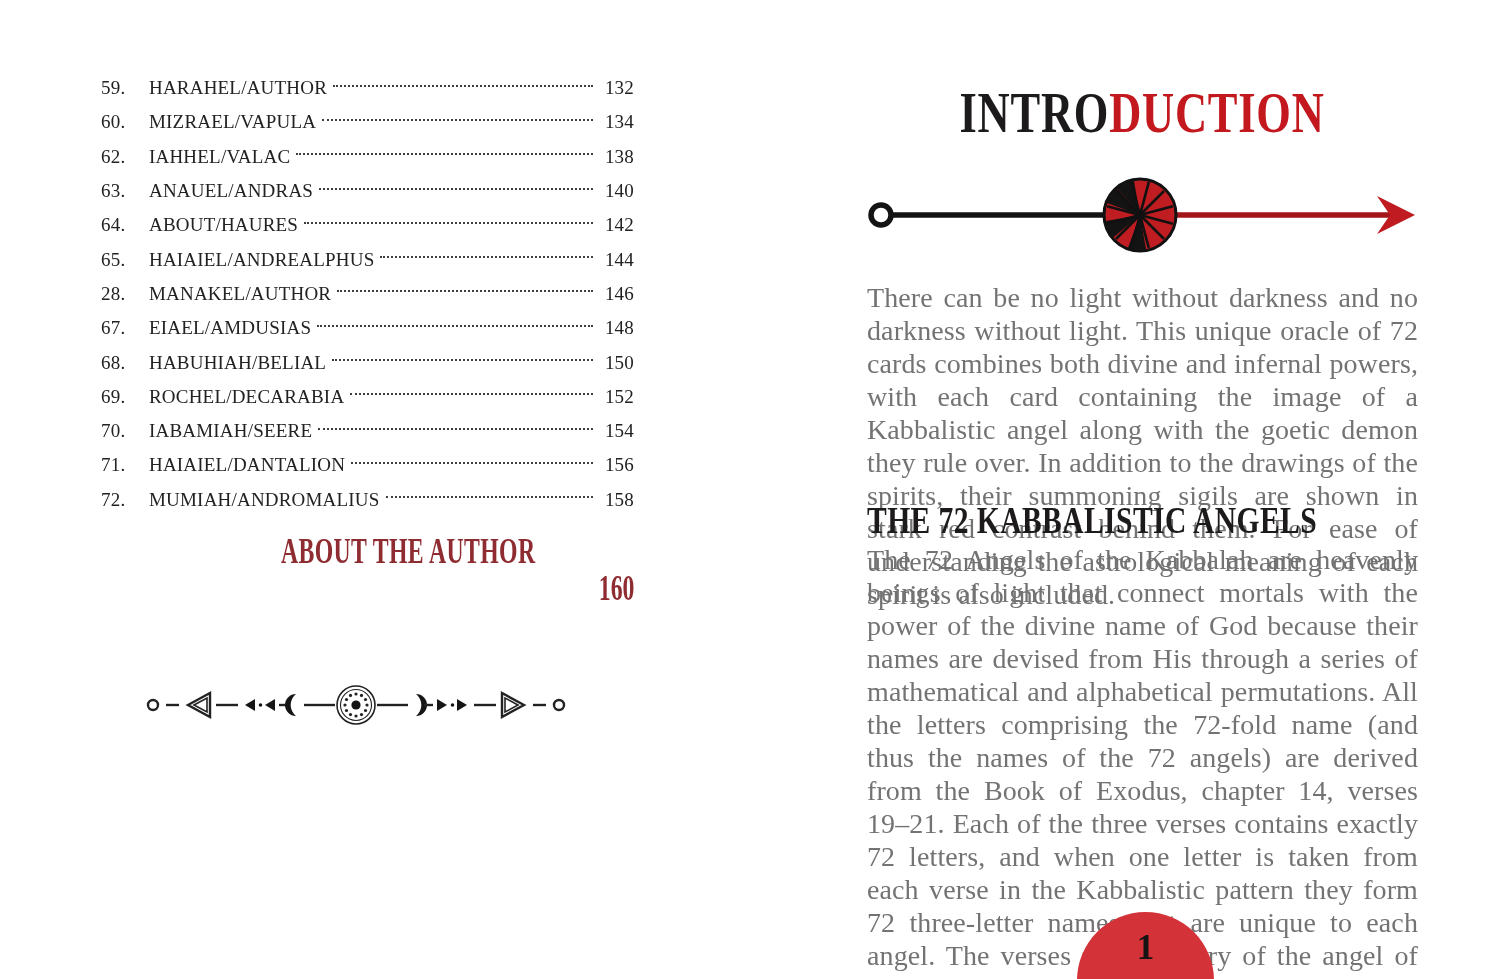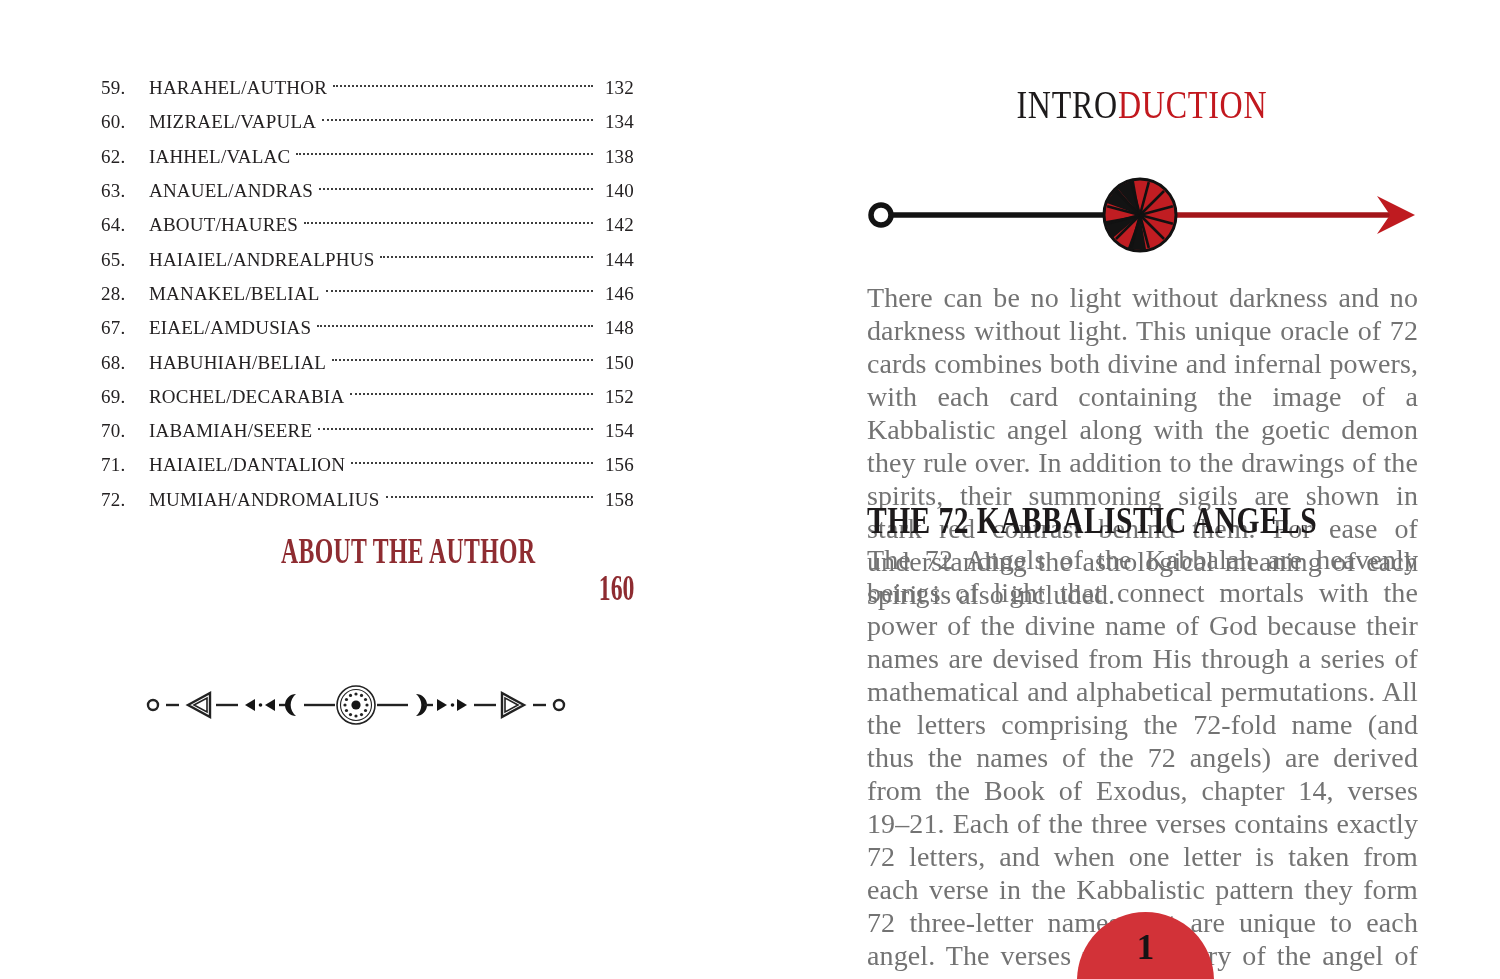--- a/index.html
+++ b/index.html
@@ -39,21 +39,21 @@
     transform:scaleX(0.72) scaleY(1.08); transform-origin:right bottom;
   }
 
   .divider { position:absolute; left:146px; top:681px; }
 
   
   .right-page { position:absolute; left:867px; top:0; width:550px; height:979px; }
 
   .intro-title {
     position:absolute; top:84px; left:0; width:550px; text-align:center;
-    font-size:41px; font-weight:normal; letter-spacing:1px; line-height:1;
+    font-size:57px; font-weight:bold; letter-spacing:1px; line-height:1;
   }
   .intro-title .squeeze { display:inline-block; transform:scaleX(0.78); transform-origin:center; }
   .title-black { color:#1d1a1b; }
   .title-red   { color:#c2181e; }
 
   .arrow-wrap { position:absolute; top:170px; left:0; }
 
   .body-para {
     position:absolute; left:0; width:551px;
     font-size:28px; line-height:33px; color:#737373;
@@ -116,21 +116,21 @@
     <span class="toc-page">142</span>
   </div>
   <div class="toc-row">
     <span class="toc-num">65.</span>
     <span class="toc-name">HAIAIEL/ANDREALPHUS</span>
     <span class="toc-dots"></span>
     <span class="toc-page">144</span>
   </div>
   <div class="toc-row">
     <span class="toc-num">28.</span>
-    <span class="toc-name">MANAKEL/BELIAL</span>
+    <span class="toc-name">MANAKEL/AUTHOR</span>
     <span class="toc-dots"></span>
     <span class="toc-page">146</span>
   </div>
   <div class="toc-row">
     <span class="toc-num">67.</span>
     <span class="toc-name">EIAEL/AMDUSIAS</span>
     <span class="toc-dots"></span>
     <span class="toc-page">148</span>
   </div>
   <div class="toc-row">

